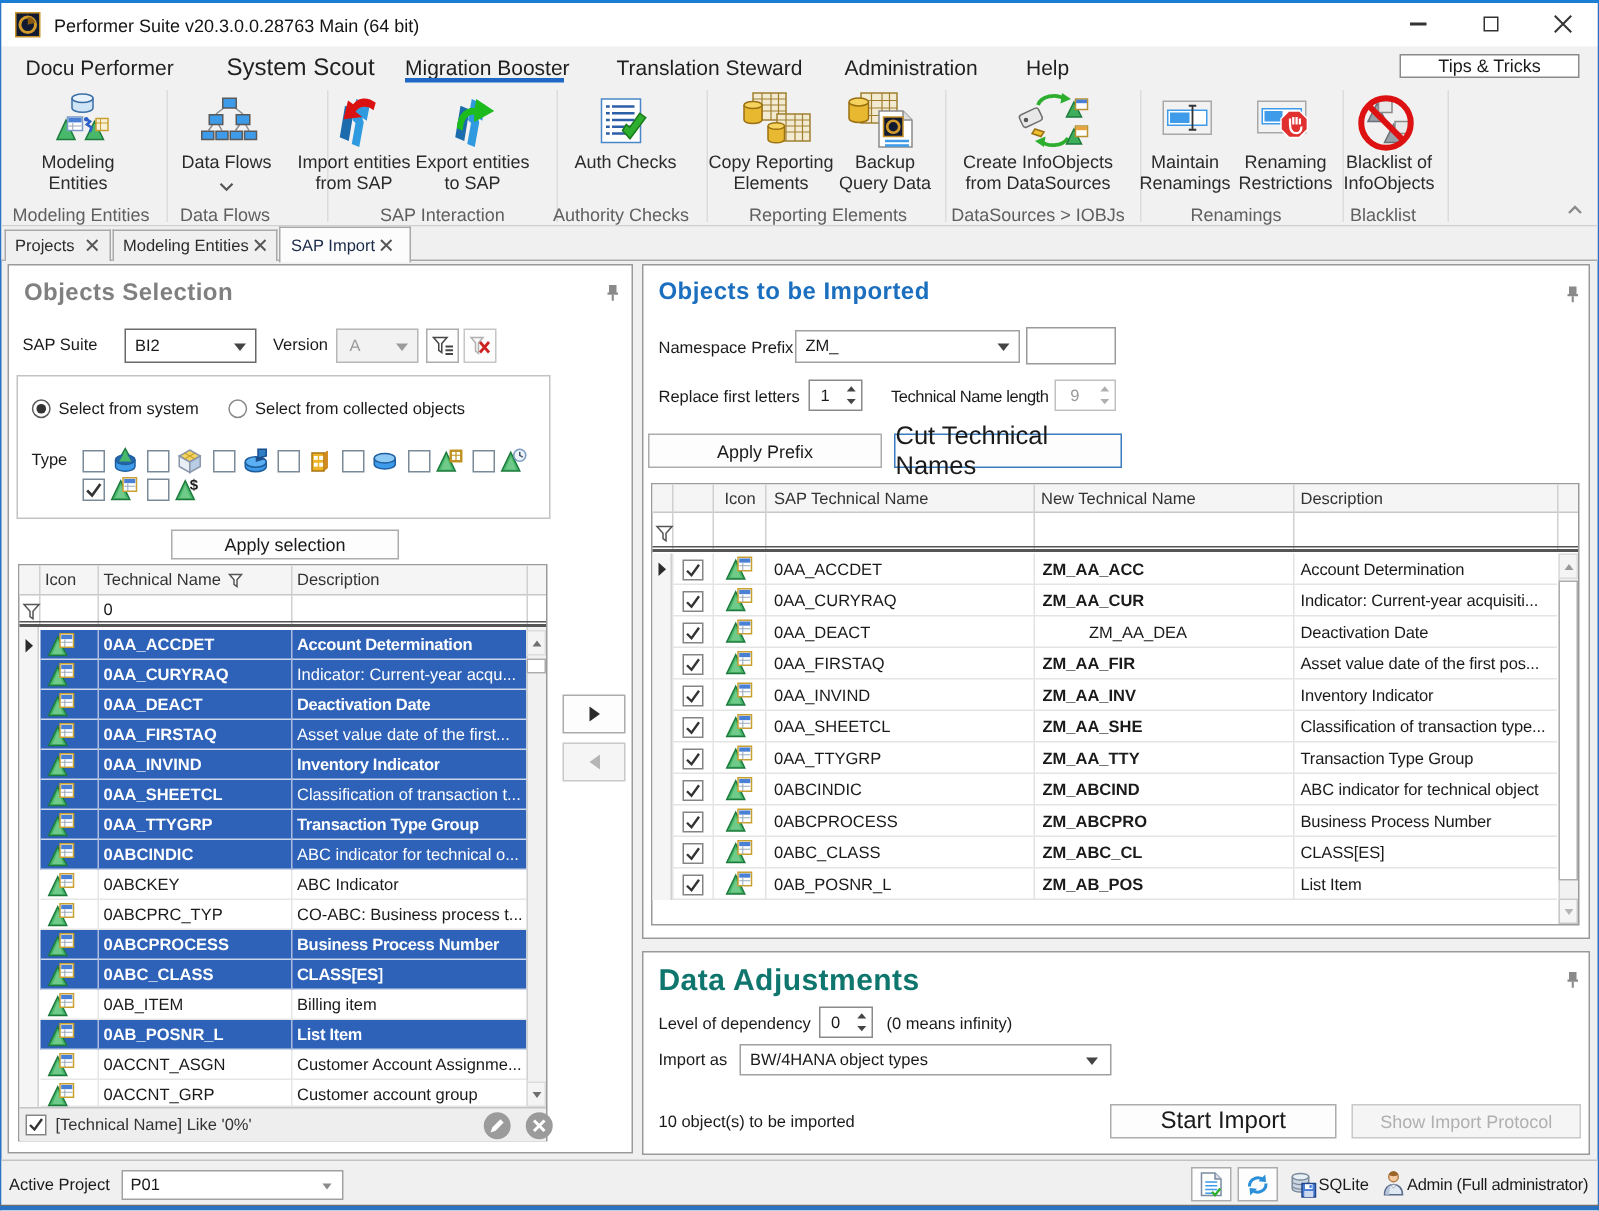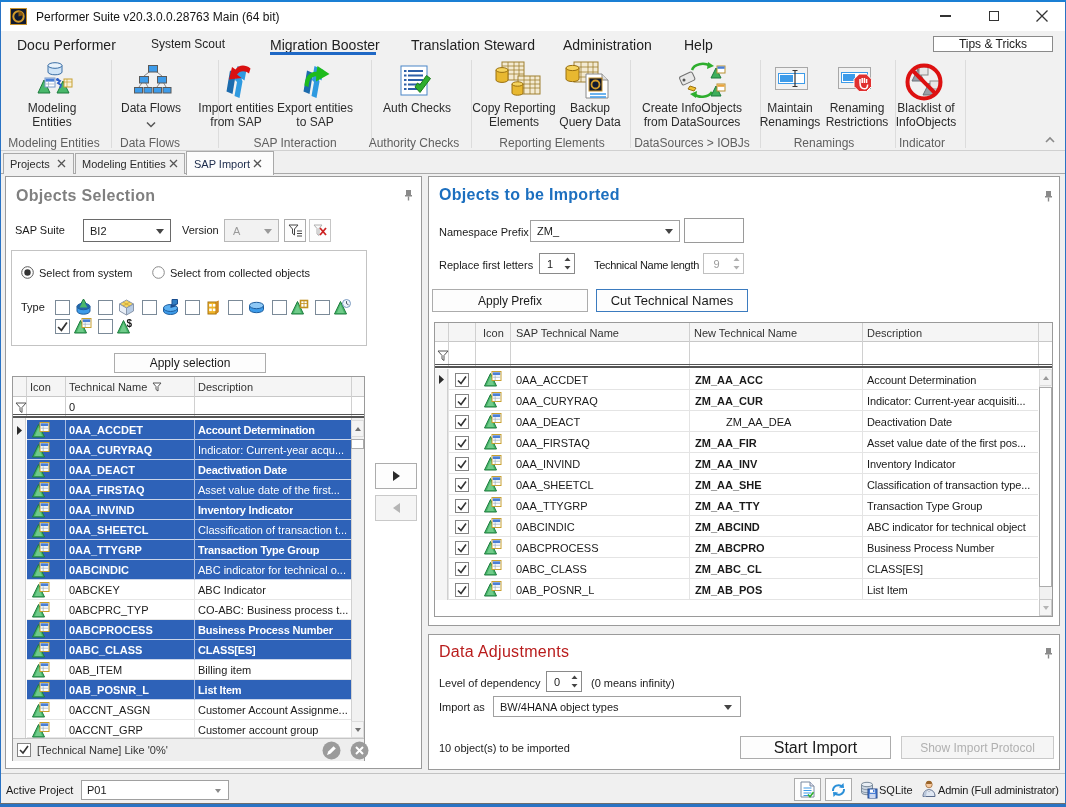--- a/index.html
+++ b/index.html
@@ -25,21 +25,21 @@
 <path d="M8.5 3.3 a5.2 5.2 0 0 1 5 3.8 l-5 1.4 z" fill="#8a5a10"></path>
 </svg>
 <div class="lbl" style="left:36px;top:10px;font-size:12px;color:#141414">Performer Suite v20.3.0.0.28763 Main (64&nbsp;bit)</div>
 <div class="a" style="left:940px;top:15px;width:11px;height:1.5px;background:#333"></div>
 <div class="a" style="left:989px;top:11px;width:10px;height:10px;border:1.3px solid #333"></div>
 <svg class="a" style="left:1036px;top:10px" width="12" height="12" viewBox="0 0 12 12">
     <path d="M0.5 0.5 L11.5 11.5 M11.5 0.5 L0.5 11.5" stroke="#333" stroke-width="1.3"></path>
   </svg>
 <div class="a" style="left:1px;top:31px;width:1064px;height:26px;background:#f1f1f1"></div>
 <div class="lbl" style="left:17px;top:37px;font-size:14px;color:#1f1f1f">Docu Performer</div>
-<div class="lbl" style="left:151px;top:37px;font-size:12px;color:#1f1f1f">System Scout</div>
+<div class="lbl" style="left:151px;top:37px;font-size:16px;color:#1f1f1f">System Scout</div>
 <div class="lbl" style="left:270px;top:37px;font-size:14px;color:#1f1f1f">Migration Booster</div>
 <div class="lbl" style="left:411px;top:37px;font-size:14px;color:#1f1f1f">Translation Steward</div>
 <div class="lbl" style="left:563px;top:37px;font-size:14px;color:#1f1f1f">Administration</div>
 <div class="lbl" style="left:684px;top:37px;font-size:14px;color:#1f1f1f">Help</div>
 <div class="a" style="left:270px;top:52px;width:106px;height:3px;background:#1f68c5"></div>
 <div class="btn" style="left:933px;top:36px;width:120px;height:16px;background:#fff;border-color:#8a8a8a;font-size:12px">Tips &amp; Tricks</div>
 <div class="a" style="left:1px;top:57px;width:1064px;height:94px;background:#f1f1f1;border-bottom:1px solid #d0d0d0"></div>
 <div class="a" style="left:111px;top:60px;width:1px;height:88px;background:#dcdcdc"></div>
 <div class="a" style="left:218px;top:60px;width:1px;height:88px;background:#dcdcdc"></div>
 <div class="a" style="left:371px;top:60px;width:1px;height:88px;background:#dcdcdc"></div>
@@ -48,21 +48,21 @@
 <div class="a" style="left:760px;top:60px;width:1px;height:88px;background:#dcdcdc"></div>
 <div class="a" style="left:895px;top:60px;width:1px;height:88px;background:#dcdcdc"></div>
 <div class="a" style="left:965px;top:60px;width:1px;height:88px;background:#dcdcdc"></div>
 <div class="lbl" style="left:-16px;top:136px;width:140px;text-align:center;font-size:12px;color:#5f5f5f">Modeling Entities</div>
 <div class="lbl" style="left:80px;top:136px;width:140px;text-align:center;font-size:12px;color:#5f5f5f">Data Flows</div>
 <div class="lbl" style="left:225px;top:136px;width:140px;text-align:center;font-size:12px;color:#5f5f5f">SAP Interaction</div>
 <div class="lbl" style="left:344px;top:136px;width:140px;text-align:center;font-size:12px;color:#5f5f5f">Authority Checks</div>
 <div class="lbl" style="left:482px;top:136px;width:140px;text-align:center;font-size:12px;color:#5f5f5f">Reporting Elements</div>
 <div class="lbl" style="left:622px;top:136px;width:140px;text-align:center;font-size:12px;color:#5f5f5f">DataSources &gt; IOBJs</div>
 <div class="lbl" style="left:754px;top:136px;width:140px;text-align:center;font-size:12px;color:#5f5f5f">Renamings</div>
-<div class="lbl" style="left:852px;top:136px;width:140px;text-align:center;font-size:12px;color:#5f5f5f">Indicator</div>
+<div class="lbl" style="left:852px;top:136px;width:140px;text-align:center;font-size:12px;color:#5f5f5f">Blacklist</div>
 <svg class="a" style="left:1044px;top:136px" width="12" height="8" viewBox="0 0 12 8">
     <path d="M2 6 L6 2 L10 6" fill="none" stroke="#8a8a8a" stroke-width="1.6"></path>
   </svg>
 <div class="lbl" style="left:7px;top:101px;width:90px;text-align:center;font-size:12px;line-height:14px;color:#2b2b2b">Modeling<br>Entities</div>
 <div class="lbl" style="left:101px;top:101px;width:100px;text-align:center;font-size:12px;line-height:14px;color:#2b2b2b">Data Flows</div>
 <svg class="a" style="left:145px;top:121px" width="12" height="7" viewBox="0 0 12 7">
     <path d="M2 1.5 L6 5.5 L10 1.5" fill="none" stroke="#555" stroke-width="1.5"></path>
   </svg>
 <div class="lbl" style="left:186px;top:101px;width:100px;text-align:center;font-size:12px;line-height:14px;color:#2b2b2b">Import entities<br>from SAP</div>
 <div class="lbl" style="left:265px;top:101px;width:100px;text-align:center;font-size:12px;line-height:14px;color:#2b2b2b">Export entities<br>to SAP</div>
@@ -605,21 +605,21 @@
     <path d="M1.5 10 L4.5 13.5 L7.5 10 Z" fill="#444"></path>
   </svg>
 <div class="lbl" style="left:594px;top:259px;letter-spacing:-0.3px">Technical Name length</div>
 <div class="a" style="left:703px;top:253px;width:41px;height:21px;background:#fff;border:1px solid #c0c0c0"></div>
 <div class="lbl" style="left:703px;top:258px;width:27px;text-align:center;color:#9a9a9a">9</div>
 <svg class="a" style="left:732px;top:256px" width="9" height="15" viewBox="0 0 9 15">
     <path d="M1.5 5 L4.5 1.5 L7.5 5 Z" fill="#b0b0b0"></path>
     <path d="M1.5 10 L4.5 13.5 L7.5 10 Z" fill="#b0b0b0"></path>
   </svg>
 <div class="btn" style="left:432px;top:289px;width:156px;height:23px;font-size:12px">Apply Prefix</div>
-<div class="btn" style="left:596px;top:289px;width:152px;height:23px;border:1px solid #3b7bbf;font-size:13px">Cut Technical Names</div>
+<div class="btn" style="left:596px;top:289px;width:152px;height:23px;border:1px solid #3b7bbf;font-size:17px">Cut Technical Names</div>
 <div class="a" style="left:434px;top:322px;width:619px;height:295px;background:#fff;border:1px solid #9a9a9a"></div>
 <div class="a" style="left:435px;top:323px;width:617px;height:19px;background:#f5f5f5;border-bottom:1px solid #c8c8c8"></div>
 <div class="lbl" style="left:483px;top:327px;color:#333">Icon</div>
 <div class="lbl" style="left:516px;top:327px;color:#333">SAP Technical Name</div>
 <div class="lbl" style="left:694px;top:327px;color:#333">New Technical Name</div>
 <div class="lbl" style="left:867px;top:327px;color:#333">Description</div>
 <div class="a" style="left:448px;top:323px;width:1px;height:43px;background:#d0d0d0"></div>
 <div class="a" style="left:475px;top:323px;width:1px;height:43px;background:#d0d0d0"></div>
 <div class="a" style="left:510px;top:323px;width:1px;height:43px;background:#d0d0d0"></div>
 <div class="a" style="left:689px;top:323px;width:1px;height:43px;background:#d0d0d0"></div>
@@ -806,21 +806,21 @@
   </svg>
 <div class="a" style="left:1039px;top:369px;width:13px;height:247px;background:#f1f1f1;border-left:1px solid #d0d0d0"></div>
 <div class="btn" style="left:1039px;top:369px;width:13px;height:17px;padding:0;background:#f4f4f4;border-color:#dcdcdc">
     <span style="width:0;height:0;border-left:3.5px solid transparent;border-right:3.5px solid transparent;border-bottom:4.5px solid #9a9a9a"></span>
   </div>
 <div class="a" style="left:1039px;top:387px;width:13px;height:200px;background:#fff;border:1px solid #acacac"></div>
 <div class="btn" style="left:1039px;top:599px;width:13px;height:17px;padding:0;background:#f5f5f5;border-color:#c9c9c9">
     <span style="width:0;height:0;border-left:3.5px solid transparent;border-right:3.5px solid transparent;border-top:4.5px solid #b5b5b5"></span>
   </div>
 <div class="a" style="left:428px;top:634px;width:632px;height:136px;background:#fff;border:1px solid #9a9a9a"></div>
-<div class="lbl" style="left:439px;top:643px;font-size:16px;font-weight:normal;color:#b91c1c;letter-spacing:0.3px">Data Adjustments</div>
+<div class="lbl" style="left:439px;top:643px;font-size:20px;font-weight:bold;color:#0f766e;letter-spacing:0.3px">Data Adjustments</div>
 <svg class="a" style="left:1043px;top:647px" width="11" height="13" viewBox="0 0 11 13">
     <path d="M3 1 h5 v5 h1 v1.5 H2 V6 h1 z" fill="#8a8a8a"></path>
     <path d="M5.5 7.5 v4" stroke="#8a8a8a" stroke-width="1.4"></path>
   </svg>
 <div class="lbl" style="left:439px;top:677px">Level of dependency</div>
 <div class="a" style="left:546px;top:671px;width:36px;height:21px;background:#fff;border:1px solid #8a8a8a"></div>
 <div class="lbl" style="left:546px;top:676px;width:22px;text-align:center;color:#1a1a1a">0</div>
 <svg class="a" style="left:570px;top:674px" width="9" height="15" viewBox="0 0 9 15">
     <path d="M1.5 5 L4.5 1.5 L7.5 5 Z" fill="#444"></path>
     <path d="M1.5 10 L4.5 13.5 L7.5 10 Z" fill="#444"></path>

